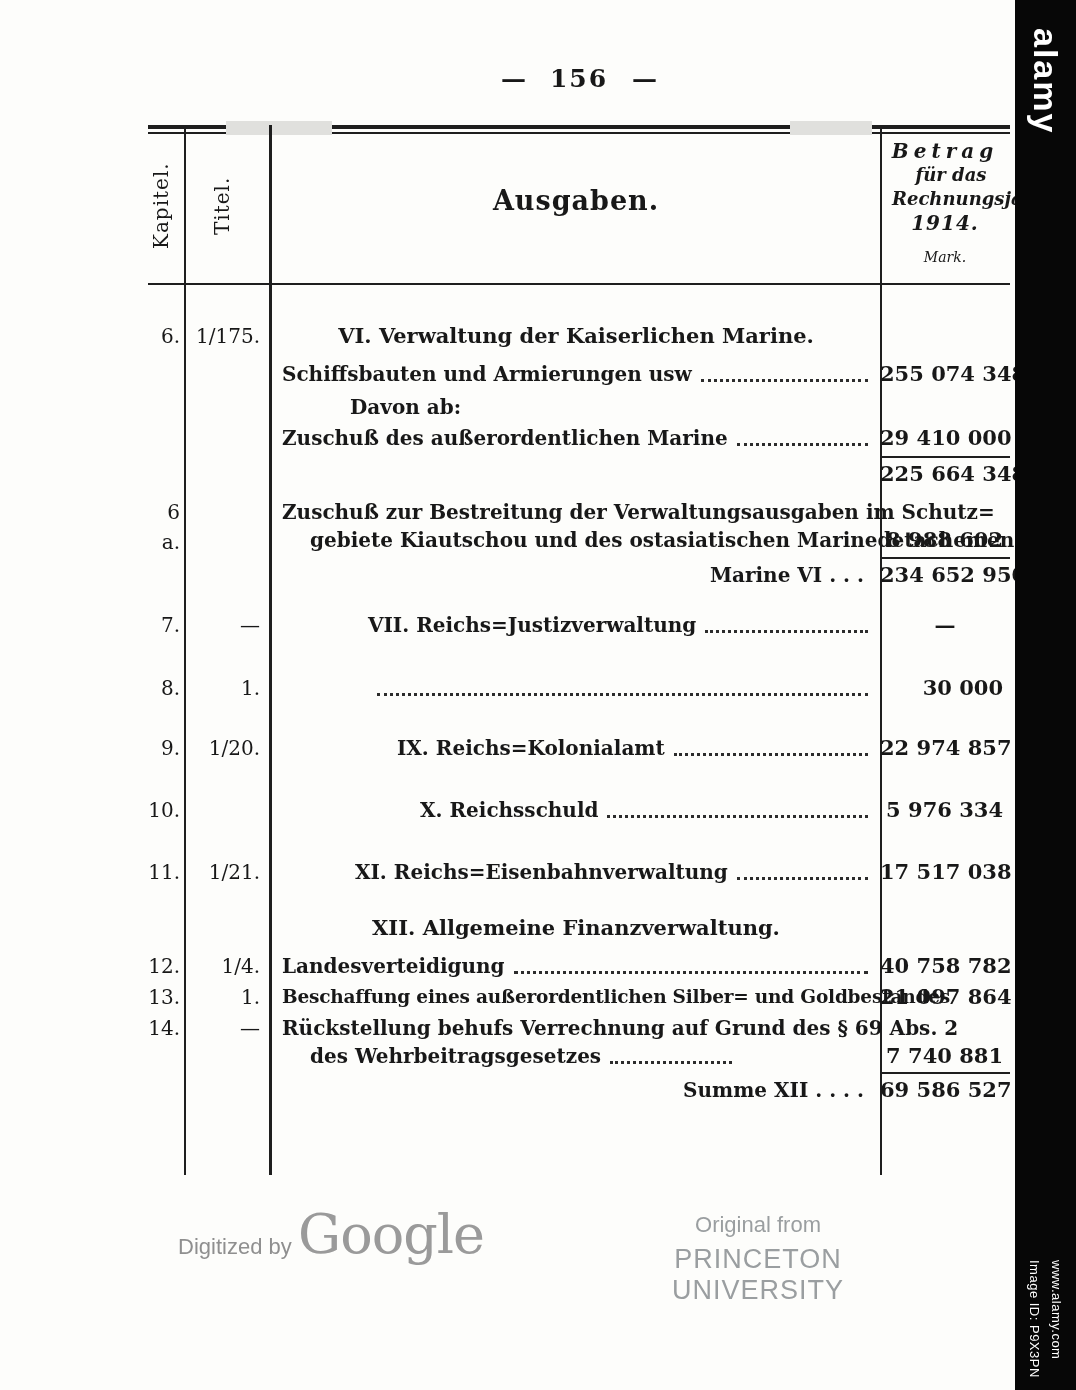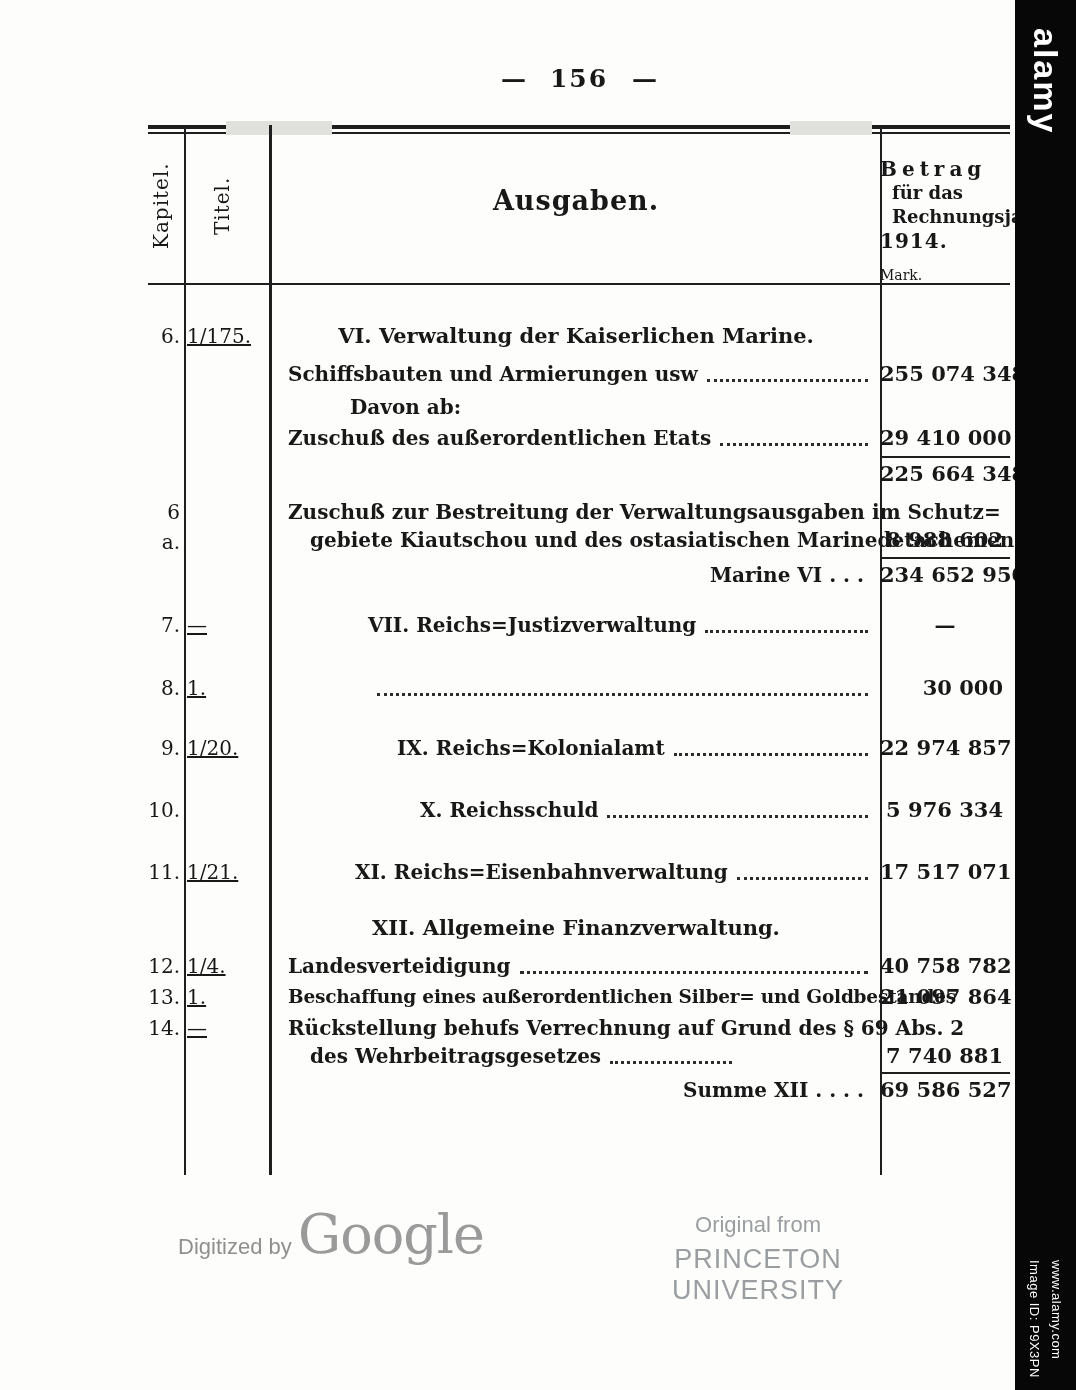--- a/index.html
+++ b/index.html
@@ -28,33 +28,33 @@
   .a1 { left:78px;  top:-4px; width:106px; height:14px; }
   .a2 { left:642px; top:-4px; width:82px;  height:14px; }
 
   
   .vert { position:absolute; writing-mode:vertical-rl; transform:rotate(180deg);
           font-size:20px; font-weight:400; letter-spacing:1px; text-align:center; }
   .kap { left:1px;  top:22px; height:118px; width:32px; }
   .tit { left:62px; top:34px; height:94px;  width:34px; }
   .ausg { position:absolute; left:124px; top:60px; width:608px; text-align:center;
           font-size:27px; font-weight:700; letter-spacing:1px; }
-  .betrag { position:absolute; left:732px; top:32px; width:130px; text-align:left;
-            font-weight:700; line-height:24px; }
+  .betrag { position:absolute; left:732px; top:14px; width:130px; text-align:center;
+            font-weight:700; line-height:24px;font-style:italic; }
   .betrag .b1 { font-size:20px; letter-spacing:5px; }
   .betrag .b2 { font-size:18px;padding-left:12px; }
   .betrag .b4 { font-size:20px; letter-spacing:1px; }
   .betrag .unit { font-size:14px; font-weight:400; margin-top:10px; }
 
   
   .row { position:absolute; left:0; width:862px; height:30px;
          font-size:20px; line-height:30px; font-weight:700; }
   .c1 { position:absolute; left:0; width:32px; text-align:right; font-weight:400; }
-  .c2 { position:absolute; left:39px; width:80px; text-align:left; font-weight:400;text-decoration:underline; }
-  .c3 { position:absolute; left:124px; width:608px; padding-left:16px; padding-right:8px;
+  .c2 { position:absolute; left:32px; width:80px; text-align:right; font-weight:400; }
+  .c3 { position:absolute; left:124px; width:608px; padding-left:10px; padding-right:8px;
         white-space:nowrap; }
   .c3.center { text-align:center; padding:0; font-size:21px; }
   .c3.right  { text-align:right; padding-right:16px; }
   .c4 { position:absolute; left:732px; width:130px; text-align:right; padding-right:7px;
         font-size:21px; font-weight:700; white-space:nowrap; }
   .c4.mid { text-align:center; padding-right:0; }
   .flexr { display:flex; height:30px; }
   .flexr .t { white-space:nowrap; }
   .leader { flex:1; border-bottom:3px dotted #2c2c2c; margin:0 4px 7px 9px; }
   .leader.short { margin-right:140px; }
@@ -127,21 +127,21 @@
       </div>
       <div class="c4">255 074 348</div>
     </div>
 
     <div class="row" style="top:267px">
       <div class="c3" style="padding-left:78px">Davon ab:</div>
     </div>
 
     <div class="row" style="top:298px">
       <div class="c3 flexr">
-        <span class="t">Zuschuß des außerordentlichen Etats</span>
+        <span class="t">Zuschuß des außerordentlichen Marine</span>
         <span class="leader"></span>
       </div>
       <div class="c4">29 410 000</div>
     </div>
 
     <div class="row" style="top:334px">
       <div class="c4">225 664 348</div>
     </div>
 
     <div class="row" style="top:372px">
@@ -197,21 +197,21 @@
       <div class="c4">5 976 334</div>
     </div>
 
     <div class="row" style="top:732px">
       <div class="c1">11.</div>
       <div class="c2">1/21.</div>
       <div class="c3 flexr" style="padding-left:83px">
         <span class="t">XI. Reichs=Eisenbahnverwaltung</span>
         <span class="leader"></span>
       </div>
-      <div class="c4">17 517 071</div>
+      <div class="c4">17 517 038</div>
     </div>
 
     <div class="row" style="top:788px">
       <div class="c3 center">XII. Allgemeine Finanzverwaltung.</div>
     </div>
 
     <div class="row" style="top:826px">
       <div class="c1">12.</div>
       <div class="c2">1/4.</div>
       <div class="c3 flexr">

